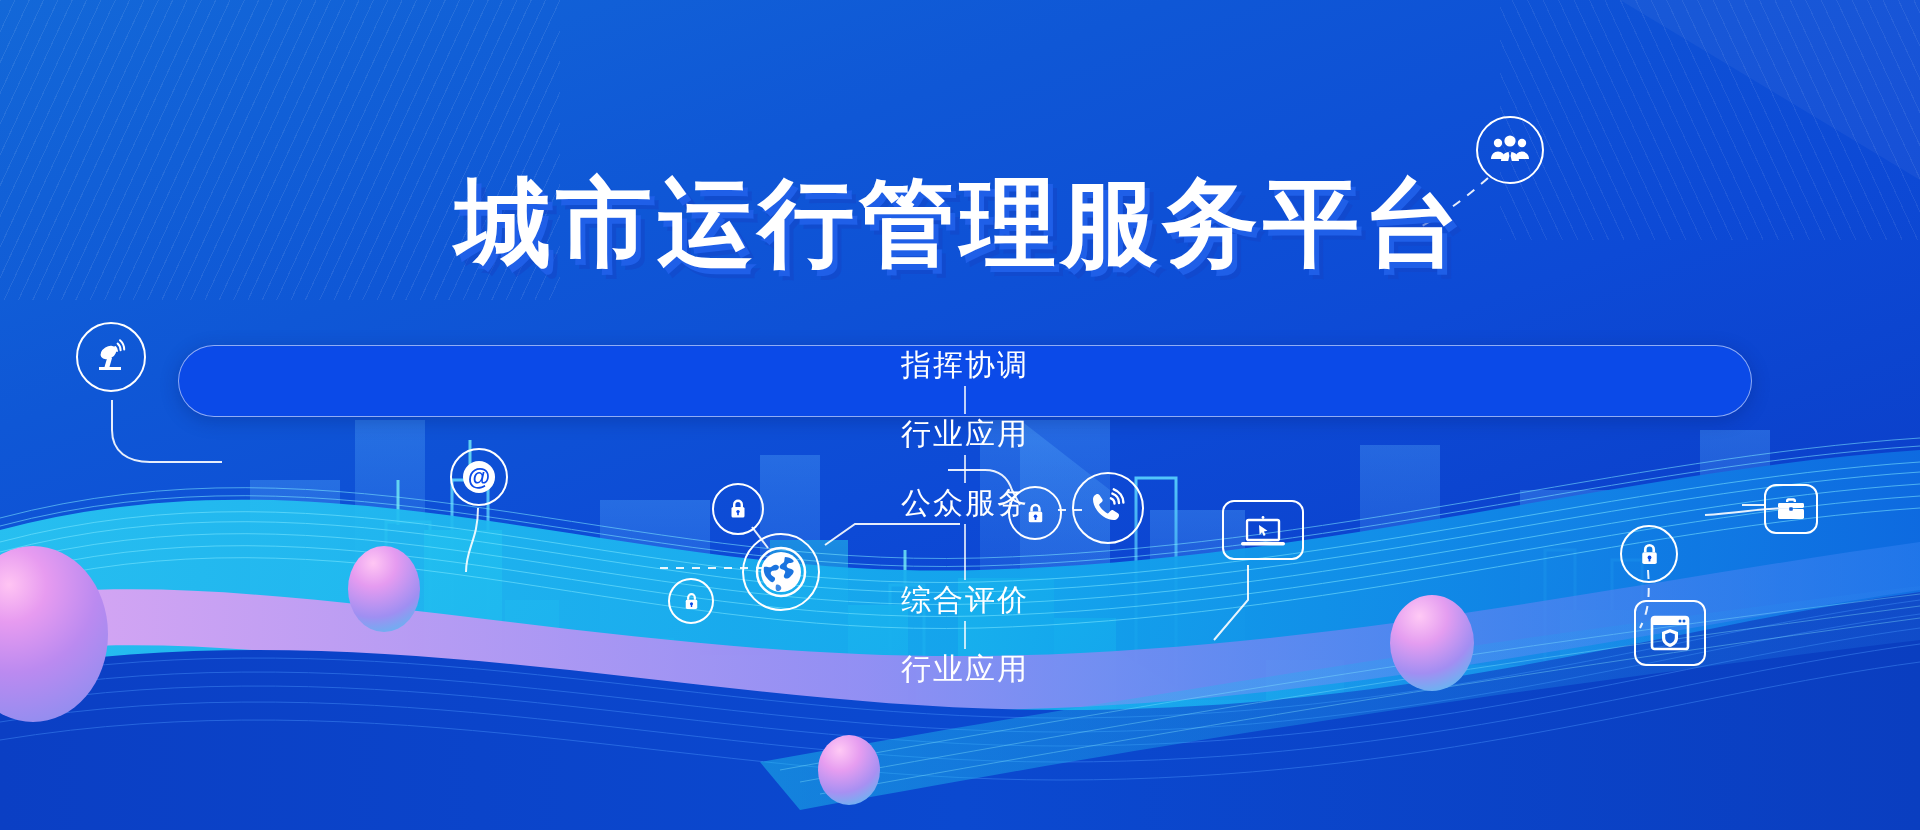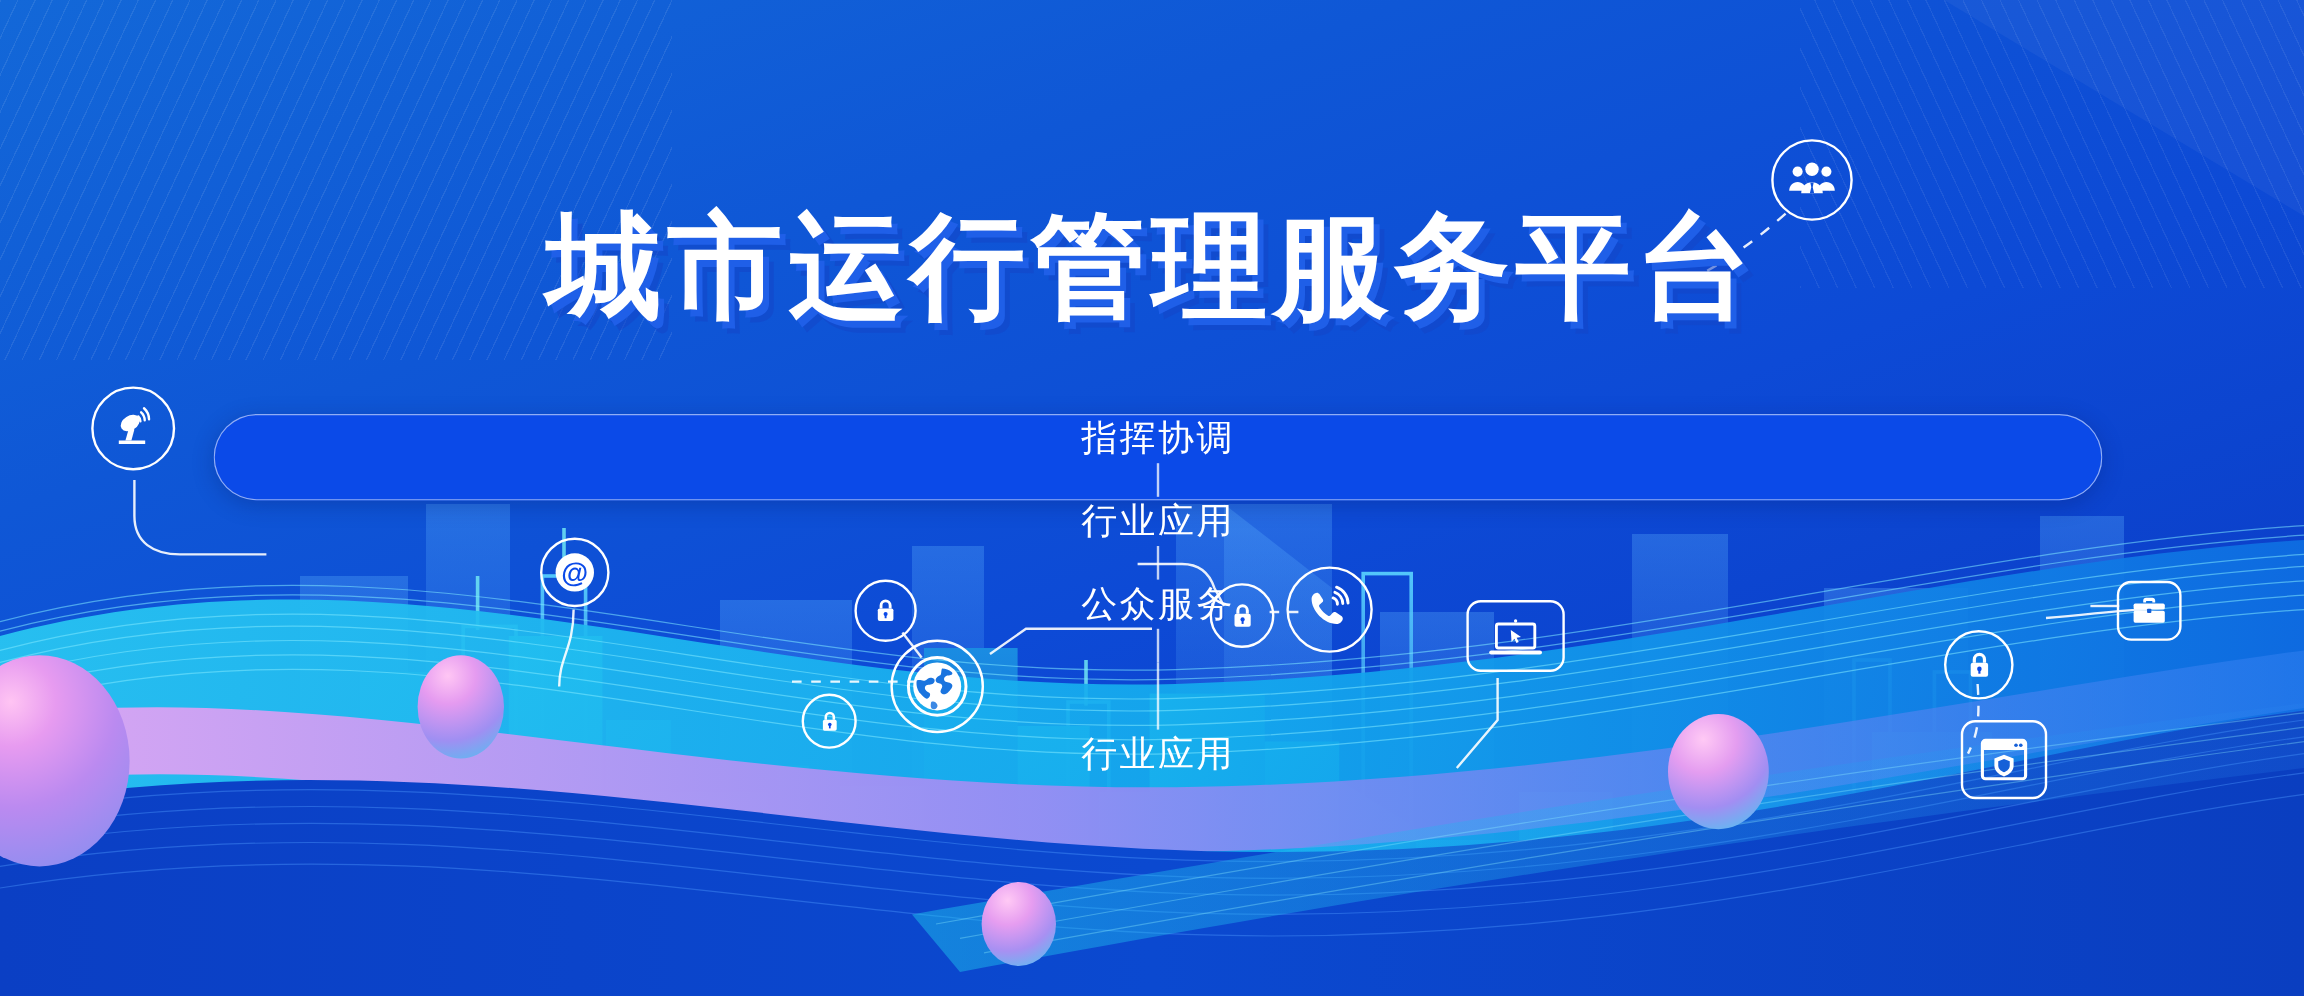--- a/index.html
+++ b/index.html
@@ -250,20 +250,21 @@
   <div class="title">城市运行管理服务平台</div>
 
   <div class="navpill">
     <span class="navitem">指挥协调</span>
     <span class="navsep"></span>
     <span class="navitem">行业应用</span>
     <span class="navsep"></span>
     <span class="navitem">公众服务</span>
     <span class="navsep"></span>
     <span class="navsep"></span>
+    <span class="navitem">综合评价</span>
     <span class="navsep"></span>
     <span class="navitem">行业应用</span>
   </div>
 
   <div class="ic ic-circle" style="left:76px;top:322px;width:66px;height:66px;">
     <svg width="40" height="40" viewBox="0 0 40 40" fill="#ffffff">
       <path d="M8 30h22v3H8z"></path>
       <path d="M17 18l-3.5 12h5l2.5-9z"></path>
       <ellipse cx="17.5" cy="15.5" rx="8.5" ry="6" transform="rotate(-32 17.5 15.5)"></ellipse>
       <g fill="none" stroke="#ffffff" stroke-width="2" stroke-linecap="round">

